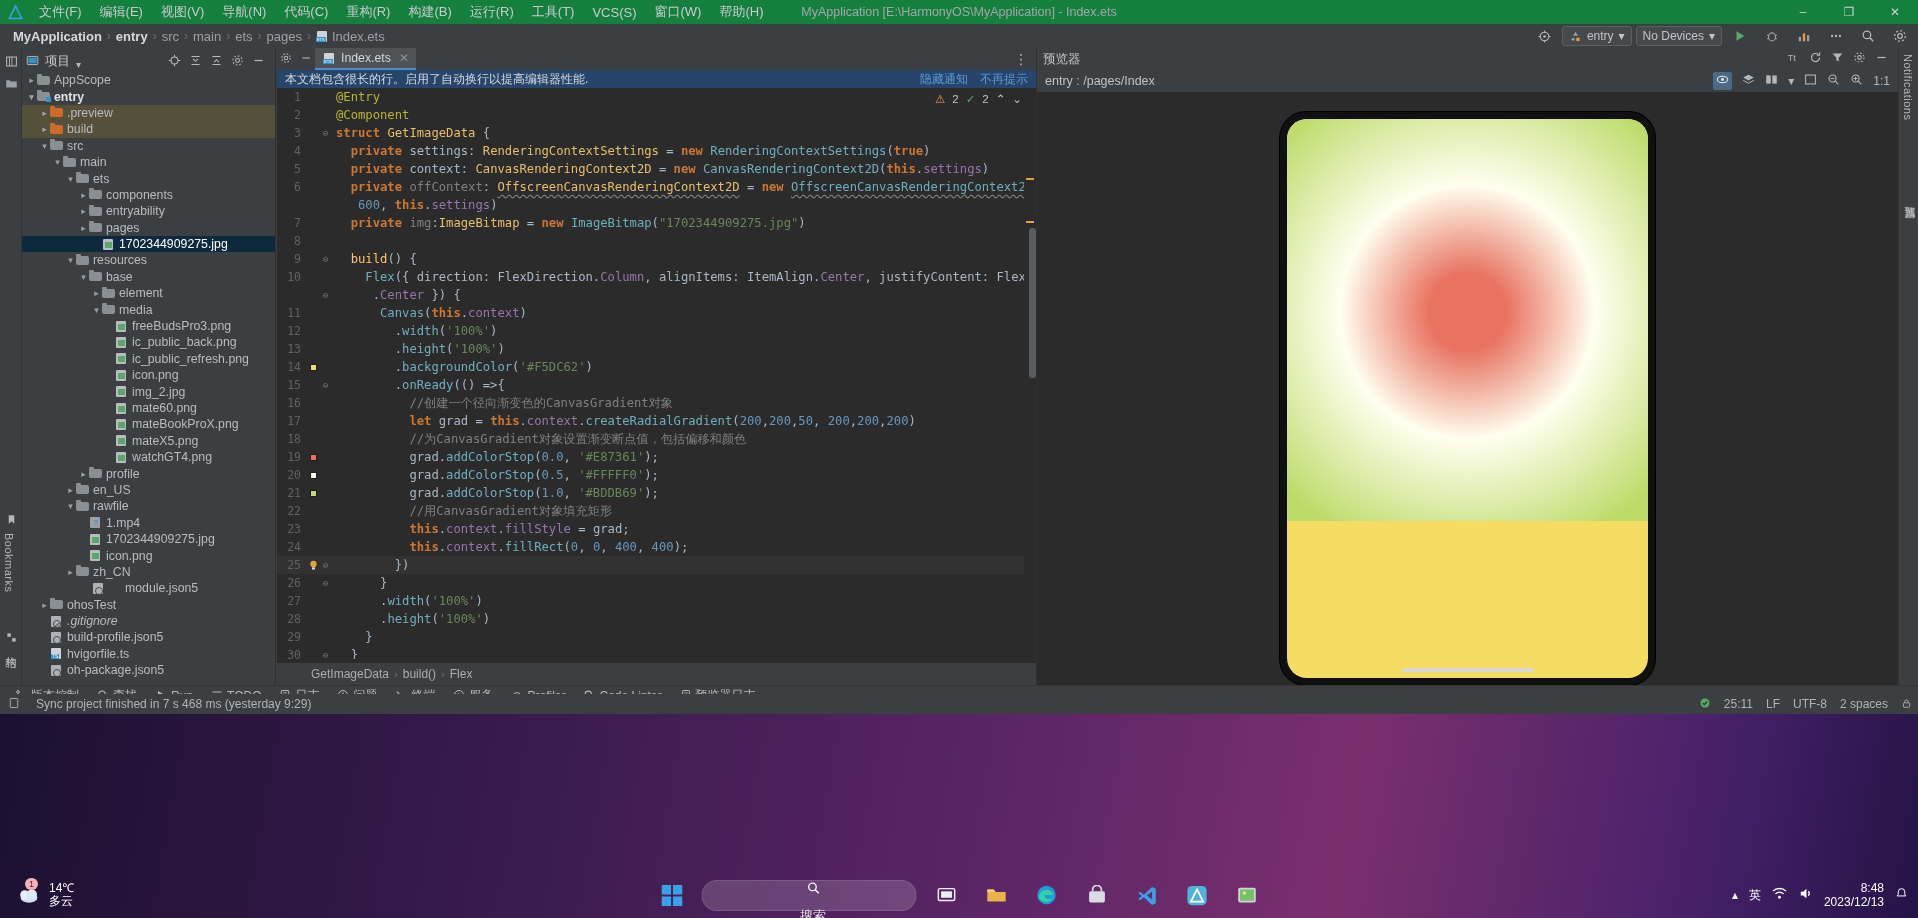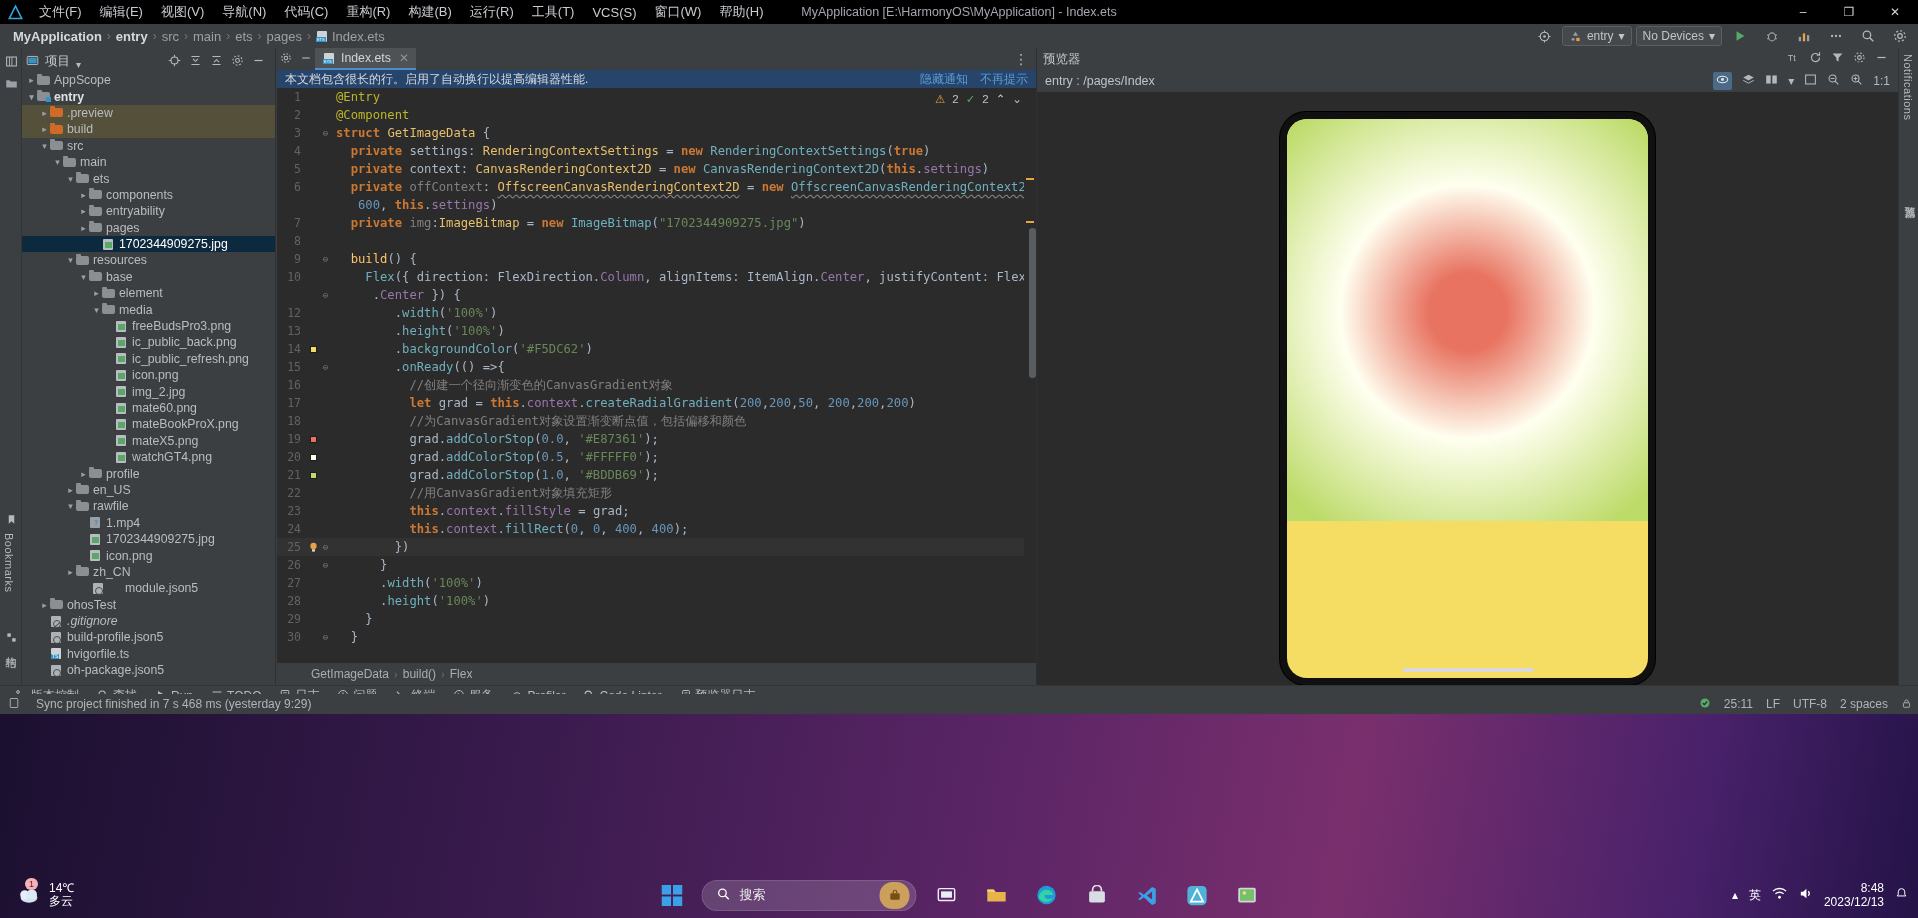--- a/index.html
+++ b/index.html
@@ -9,21 +9,21 @@
     font-family:"Liberation Sans", sans-serif;
     overflow:hidden;
     -webkit-font-smoothing:antialiased;
   }
   body { position:relative; }
   .ico { display:inline-block; vertical-align:middle; line-height:1; }
 
   
   #menubar {
     position:absolute; left:0; top:0; width:1918px; height:24px;
-    background:#000000; display:flex; align-items:center;
+    background:#15803d; display:flex; align-items:center;
   }
   #menubar .logo { width:30px; display:flex; justify-content:center; align-items:center; }
   #menubar .mi {
     font-size:13px; color:#c8cbd0; padding:0 9px; height:24px;
     display:flex; align-items:center; cursor:default; white-space:nowrap;
   }
   #wintitle {
     position:absolute; left:0; top:0; width:1918px; height:24px;
     display:flex; align-items:center; justify-content:center;
     font-size:12.5px; color:#a3a7ad; pointer-events:none;
@@ -233,20 +233,21 @@
   #tbinner { position:absolute; left:0; bottom:0; width:1918px; height:46px; display:flex; align-items:center; }
   #weather { display:flex; align-items:center; gap:7px; padding-left:16px; color:#fff; }
   #weather .temp { font-size:12px; line-height:13px; }
   #weather .cond { font-size:12px; line-height:13px; }
   #tbcenter { position:absolute; left:50%; transform:translateX(-50%); display:flex; align-items:center; gap:10px; }
   .tbicon { width:40px; height:40px; display:flex; align-items:center; justify-content:center; border-radius:5px; }
   #searchbox {
     width:215px; height:31px; border-radius:16px; background:rgba(255,255,255,0.16);
     display:flex; align-items:center; gap:9px; padding:0 6px 0 14px; color:#eee; font-size:13px;
     border:1px solid rgba(255,255,255,0.12);
+    flex-direction:column;
   }
   #tbright { position:absolute; right:10px; display:flex; align-items:center; gap:11px; color:#fff; font-size:12px; }
   #clock { text-align:right; line-height:14px; font-size:12px; }
 </style>
 </head>
 <body>
 
 <div id="menubar">
   <div class="logo">
     <svg width="15" height="15" viewBox="0 0 16 16">
@@ -724,20 +725,21 @@
       <div class="cline"><span class="lnum">3</span><span class="gmark"></span><span class="fold">⊖</span><span class="ctext"><span class="k">struct</span> <span class="cls">GetImageData</span> <span class="br">{</span></span></div>
       <div class="cline"><span class="lnum">4</span><span class="gmark"></span><span class="fold"></span><span class="ctext">  <span class="k">private</span> <span class="ty">settings</span><span class="br">:</span> <span class="cls">RenderingContextSettings</span> <span class="br">=</span> <span class="k">new</span> <span class="mt">RenderingContextSettings</span><span class="br">(</span><span class="k">true</span><span class="br">)</span></span></div>
       <div class="cline"><span class="lnum">5</span><span class="gmark"></span><span class="fold"></span><span class="ctext">  <span class="k">private</span> <span class="ty">context</span><span class="br">:</span> <span class="cls">CanvasRenderingContext2D</span> <span class="br">=</span> <span class="k">new</span> <span class="mt">CanvasRenderingContext2D</span><span class="br">(</span><span class="k">this</span><span class="br">.</span><span class="pr">settings</span><span class="br">)</span></span></div>
       <div class="cline"><span class="lnum">6</span><span class="gmark"></span><span class="fold"></span><span class="ctext">  <span class="k">private</span> <span class="cm">offContext</span><span class="br">:</span> <span class="cls wav">OffscreenCanvasRenderingContext2D</span> <span class="br">=</span> <span class="k">new</span> <span class="mt wav">OffscreenCanvasRenderingContext2D</span><span class="br">(</span></span></div>
       <div class="cline"><span class="lnum"></span><span class="gmark"></span><span class="fold"></span><span class="ctext">   <span class="nu">600</span><span class="br">,</span> <span class="k">this</span><span class="br">.</span><span class="pr">settings</span><span class="br">)</span></span></div>
       <div class="cline"><span class="lnum">7</span><span class="gmark"></span><span class="fold"></span><span class="ctext">  <span class="k">private</span> <span class="cm">img</span><span class="br">:</span><span class="cls">ImageBitmap</span> <span class="br">=</span> <span class="k">new</span> <span class="mt">ImageBitmap</span><span class="br">(</span><span class="st">"1702344909275.jpg"</span><span class="br">)</span></span></div>
       <div class="cline"><span class="lnum">8</span><span class="gmark"></span><span class="fold"></span><span class="ctext"></span></div>
       <div class="cline"><span class="lnum">9</span><span class="gmark"></span><span class="fold">⊖</span><span class="ctext">  <span class="fn">build</span><span class="br">() {</span></span></div>
       <div class="cline"><span class="lnum">10</span><span class="gmark"></span><span class="fold"></span><span class="ctext">    <span class="mt">Flex</span><span class="br">({ </span><span class="ty">direction</span><span class="br">: </span><span class="ty">FlexDirection</span><span class="br">.</span><span class="pr">Column</span><span class="br">, </span><span class="ty">alignItems</span><span class="br">: </span><span class="ty">ItemAlign</span><span class="br">.</span><span class="pr">Center</span><span class="br">, </span><span class="ty">justifyContent</span><span class="br">: </span><span class="ty">FlexAlign</span></span></div>
       <div class="cline"><span class="lnum"></span><span class="gmark"></span><span class="fold">⊖</span><span class="ctext">     <span class="br">.</span><span class="pr">Center</span> <span class="br">}) {</span></span></div>
+      <div class="cline"><span class="lnum">11</span><span class="gmark"></span><span class="fold"></span><span class="ctext">      <span class="mt">Canvas</span><span class="br">(</span><span class="k">this</span><span class="br">.</span><span class="pr">context</span><span class="br">)</span></span></div>
       <div class="cline"><span class="lnum">12</span><span class="gmark"></span><span class="fold"></span><span class="ctext">        <span class="br">.</span><span class="mt">width</span><span class="br">(</span><span class="st">'100%'</span><span class="br">)</span></span></div>
       <div class="cline"><span class="lnum">13</span><span class="gmark"></span><span class="fold"></span><span class="ctext">        <span class="br">.</span><span class="mt">height</span><span class="br">(</span><span class="st">'100%'</span><span class="br">)</span></span></div>
       <div class="cline"><span class="lnum">14</span><span class="gmark"><span class="swatch" style="background:#f5dc62"></span></span><span class="fold"></span><span class="ctext">        <span class="br">.</span><span class="mt">backgroundColor</span><span class="br">(</span><span class="st">'#F5DC62'</span><span class="br">)</span></span></div>
       <div class="cline"><span class="lnum">15</span><span class="gmark"></span><span class="fold">⊖</span><span class="ctext">        <span class="br">.</span><span class="mt">onReady</span><span class="br">(() =&gt;{</span></span></div>
       <div class="cline"><span class="lnum">16</span><span class="gmark"></span><span class="fold"></span><span class="ctext">          <span class="cm">//创建一个径向渐变色的CanvasGradient对象</span></span></div>
       <div class="cline"><span class="lnum">17</span><span class="gmark"></span><span class="fold"></span><span class="ctext">          <span class="k">let</span> <span class="ty">grad</span> <span class="br">= </span><span class="k">this</span><span class="br">.</span><span class="pr">context</span><span class="br">.</span><span class="mt">createRadialGradient</span><span class="br">(</span><span class="nu">200</span><span class="br">,</span><span class="nu">200</span><span class="br">,</span><span class="nu">50</span><span class="br">, </span><span class="nu">200</span><span class="br">,</span><span class="nu">200</span><span class="br">,</span><span class="nu">200</span><span class="br">)</span></span></div>
       <div class="cline"><span class="lnum">18</span><span class="gmark"></span><span class="fold"></span><span class="ctext">          <span class="cm">//为CanvasGradient对象设置渐变断点值，包括偏移和颜色</span></span></div>
       <div class="cline"><span class="lnum">19</span><span class="gmark"><span class="swatch" style="background:#e87361"></span></span><span class="fold"></span><span class="ctext">          <span class="ty">grad</span><span class="br">.</span><span class="mt">addColorStop</span><span class="br">(</span><span class="nu">0.0</span><span class="br">, </span><span class="st">'#E87361'</span><span class="br">);</span></span></div>
       <div class="cline"><span class="lnum">20</span><span class="gmark"><span class="swatch" style="background:#fffff0"></span></span><span class="fold"></span><span class="ctext">          <span class="ty">grad</span><span class="br">.</span><span class="mt">addColorStop</span><span class="br">(</span><span class="nu">0.5</span><span class="br">, </span><span class="st">'#FFFFF0'</span><span class="br">);</span></span></div>
       <div class="cline"><span class="lnum">21</span><span class="gmark"><span class="swatch" style="background:#bddb69"></span></span><span class="fold"></span><span class="ctext">          <span class="ty">grad</span><span class="br">.</span><span class="mt">addColorStop</span><span class="br">(</span><span class="nu">1.0</span><span class="br">, </span><span class="st">'#BDDB69'</span><span class="br">);</span></span></div>

